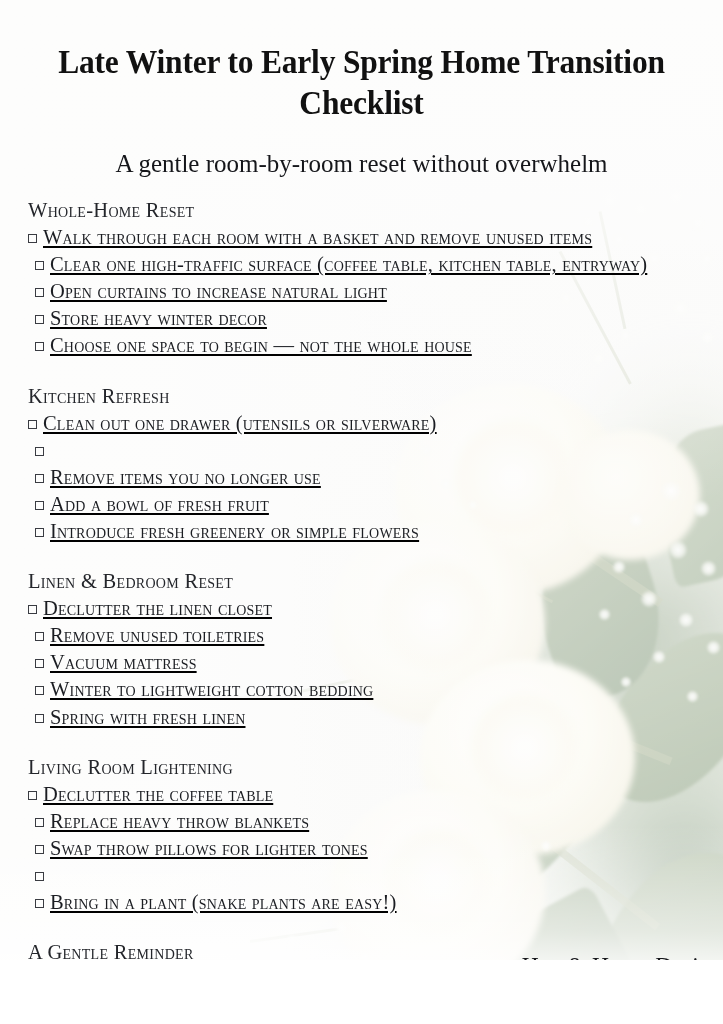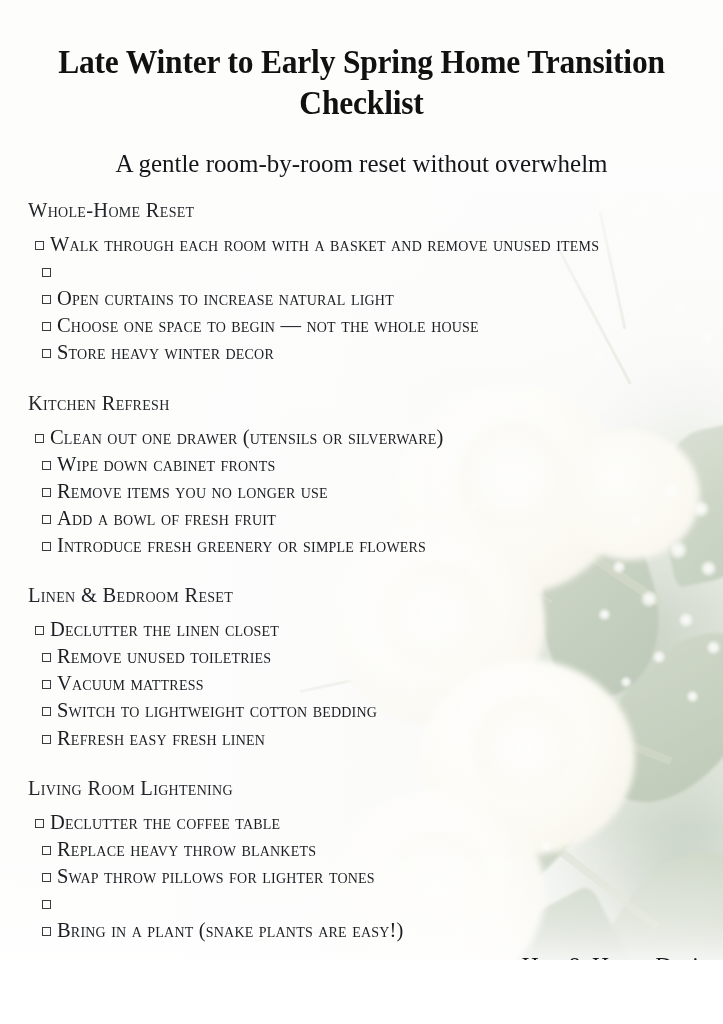--- a/index.html
+++ b/index.html
@@ -153,21 +153,21 @@
   .section-title {
     font-family: "Liberation Serif", "DejaVu Serif", serif;
     font-variant: small-caps;
     font-size: 20.5px;
     line-height: 1.38;
     letter-spacing: .3px;
     color: #24262b;
     white-space: nowrap;
   }
 
-  .items { margin: 7px; padding: 0; list-style: none; }
+  .items { margin: 0; padding: 0; list-style: none; text-decoration: underline; }
 
   .item {
     font-family: "Liberation Serif", "DejaVu Serif", serif;
     font-variant: small-caps;
     font-size: 20.5px;
     line-height: 1.32;
     letter-spacing: .2px;
     color: #1b1d22;
     white-space: nowrap;
   }
@@ -314,46 +314,46 @@
 
     <div class="title">Late Winter to Early Spring Home Transition Checklist</div>
     <div class="subtitle">A gentle room-by-room reset without overwhelm</div>
 
     <div class="sections">
 
       <div class="section">
         <div class="section-title">Whole-Home Reset</div>
         <ul class="items">
           <li class="item first"><span class="box"></span><span>Walk through each room with a basket and remove unused items</span></li>
-          <li class="item rest"><span class="box"></span></li>
+          <li class="item rest"><span class="box"></span><span>Clear one high-traffic surface (coffee table, kitchen table, entryway)</span></li>
           <li class="item rest"><span class="box"></span><span>Open curtains to increase natural light</span></li>
+          <li class="item rest"><span class="box"></span><span>Store heavy winter decor</span></li>
           <li class="item rest"><span class="box"></span><span>Choose one space to begin — not the whole house</span></li>
-          <li class="item rest"><span class="box"></span><span>Store heavy winter decor</span></li>
         </ul>
       </div>
 
       <div class="section">
         <div class="section-title">Kitchen Refresh</div>
         <ul class="items">
           <li class="item first"><span class="box"></span><span>Clean out one drawer (utensils or silverware)</span></li>
-          <li class="item rest"><span class="box"></span><span>Wipe down cabinet fronts</span></li>
+          <li class="item rest"><span class="box"></span></li>
           <li class="item rest"><span class="box"></span><span>Remove items you no longer use</span></li>
           <li class="item rest"><span class="box"></span><span>Add a bowl of fresh fruit</span></li>
           <li class="item rest"><span class="box"></span><span>Introduce fresh greenery or simple flowers</span></li>
         </ul>
       </div>
 
       <div class="section">
         <div class="section-title">Linen &amp; Bedroom Reset</div>
         <ul class="items">
           <li class="item first"><span class="box"></span><span>Declutter the linen closet</span></li>
           <li class="item rest"><span class="box"></span><span>Remove unused toiletries</span></li>
           <li class="item rest"><span class="box"></span><span>Vacuum mattress</span></li>
-          <li class="item rest"><span class="box"></span><span>Switch to lightweight cotton bedding</span></li>
-          <li class="item rest"><span class="box"></span><span>Refresh easy fresh linen</span></li>
+          <li class="item rest"><span class="box"></span><span>Winter to lightweight cotton bedding</span></li>
+          <li class="item rest"><span class="box"></span><span>Spring with fresh linen</span></li>
         </ul>
       </div>
 
       <div class="section">
         <div class="section-title">Living Room Lightening</div>
         <ul class="items">
           <li class="item first"><span class="box"></span><span>Declutter the coffee table</span></li>
           <li class="item rest"><span class="box"></span><span>Replace heavy throw blankets</span></li>
           <li class="item rest"><span class="box"></span><span>Swap throw pillows for lighter tones</span></li>
           <li class="item rest"><span class="box"></span></li>

